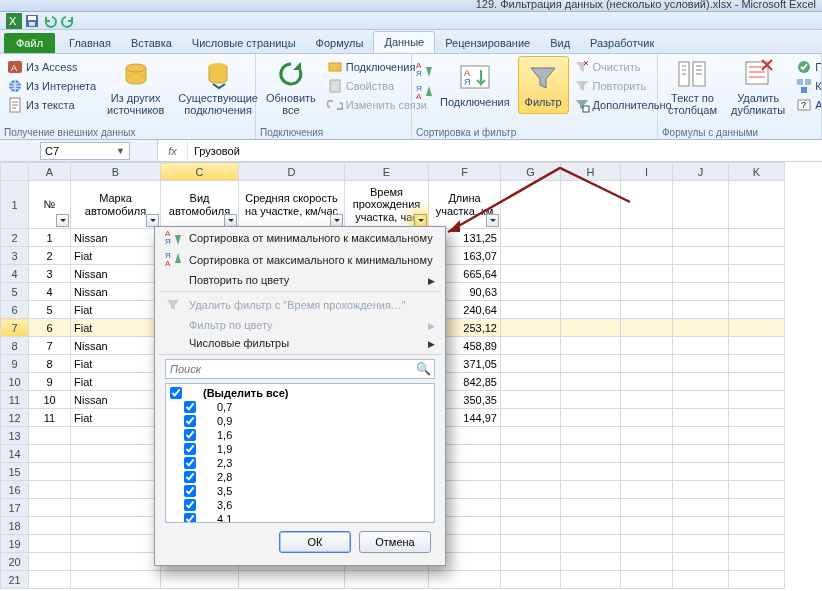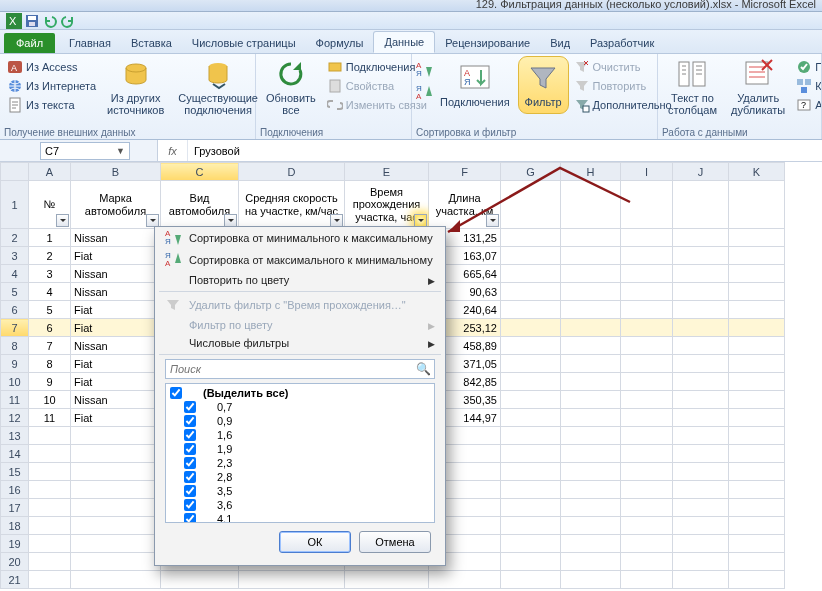--- a/index.html
+++ b/index.html
@@ -16,21 +16,21 @@
   .rtab { padding:4px 10px; color:#2a4466; cursor:pointer; }
   .rtab.active { background:#f5faff; border:1px solid #b7c8de; border-bottom:1px solid #f5faff; border-radius:3px 3px 0 0; }
   
   .ribbon { height:86px; background: linear-gradient(#f7fbff,#e8f0fa); border-bottom:1px solid #a9bdd6; display:flex; }
   .rgroup { border-right:1px solid #cdd9ea; padding:2px 4px 0 4px; display:flex; flex-direction:column; justify-content:space-between; }
   .rgroup-body { display:flex; gap:2px; }
   .rgroup-label { font-size:10px; color:#5a6f8c; text-align:left; padding-bottom:1px; white-space:nowrap; }
   .rbtn-s { display:flex; align-items:center; gap:3px; padding:1px 3px; color:#2a4466; white-space:nowrap; }
   .rbtn-s.disabled { color:#9aa8ba; }
   .rbtn-lg { display:flex; flex-direction:column; align-items:center; justify-content:center; padding:2px 6px; gap:2px; color:#2a4466; }
-  .rbtn-lg.active { background:linear-gradient(#fff0b0,#ffd96b); border:1px solid #e0b93d; border-radius:9px; }
+  .rbtn-lg.active { background:linear-gradient(#fff0b0,#ffd96b); border:1px solid #e0b93d; border-radius:3px; }
   .rbtn-lg .big-icon { width:32px; height:32px; }
   .col { display:flex; flex-direction:column; gap:1px; }
   .icon { width:16px; height:16px; flex:0 0 16px; }
 
   
   .fbar-wrap { height:22px; border-bottom:1px solid #c5d0e0; display:flex; align-items:stretch; background:#fff; }
   .namebox-area { width:158px; background:#eef3fa; border-right:1px solid #c5d0e0; display:flex; align-items:center; padding-left:40px; }
   .namebox { width:90px; height:18px; border:1px solid #a9bdd6; background:#fff; padding:0 4px; display:flex; align-items:center; justify-content:space-between; }
   .namebox span:last-child { color:#555; font-size:9px; }
   .fx-lbl { width:30px; display:flex; align-items:center; justify-content:center; font-style:italic; color:#666; border-right:1px solid #e0e6ef; }
@@ -300,21 +300,21 @@
           </div>
         <div class="rbtn-s">
             <span class="icon"><svg viewBox="0 0 16 16">
                 <rect x="2" y="3" width="12" height="10" fill="#fff" stroke="#888"></rect>
                 <text x="5" y="11" font-size="9">?</text>
               </svg></span>
             <span>Анал</span>
           </div>
       </div>
     </div>
-    <div class="rgroup-label">Работа с данными</div>
+    <div class="rgroup-label">Формулы с данными</div>
   </div>
 </div>
 
 <div class="fbar-wrap">
   <div class="namebox-area">
     <div class="namebox">
       <span>C7</span>
       <span>▼</span>
     </div>
   </div>

